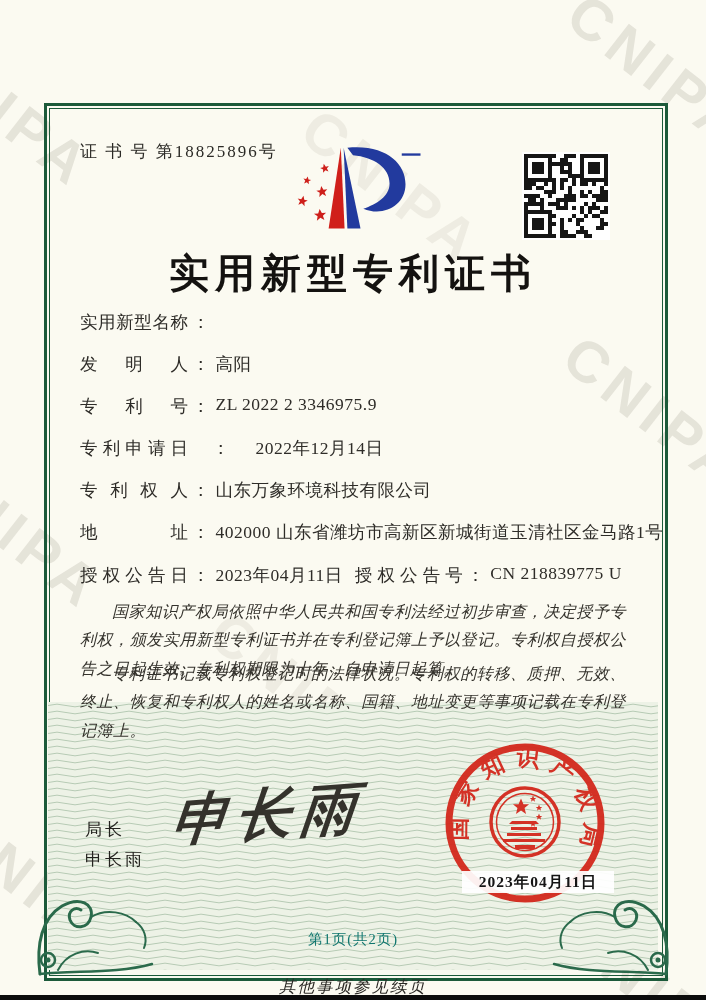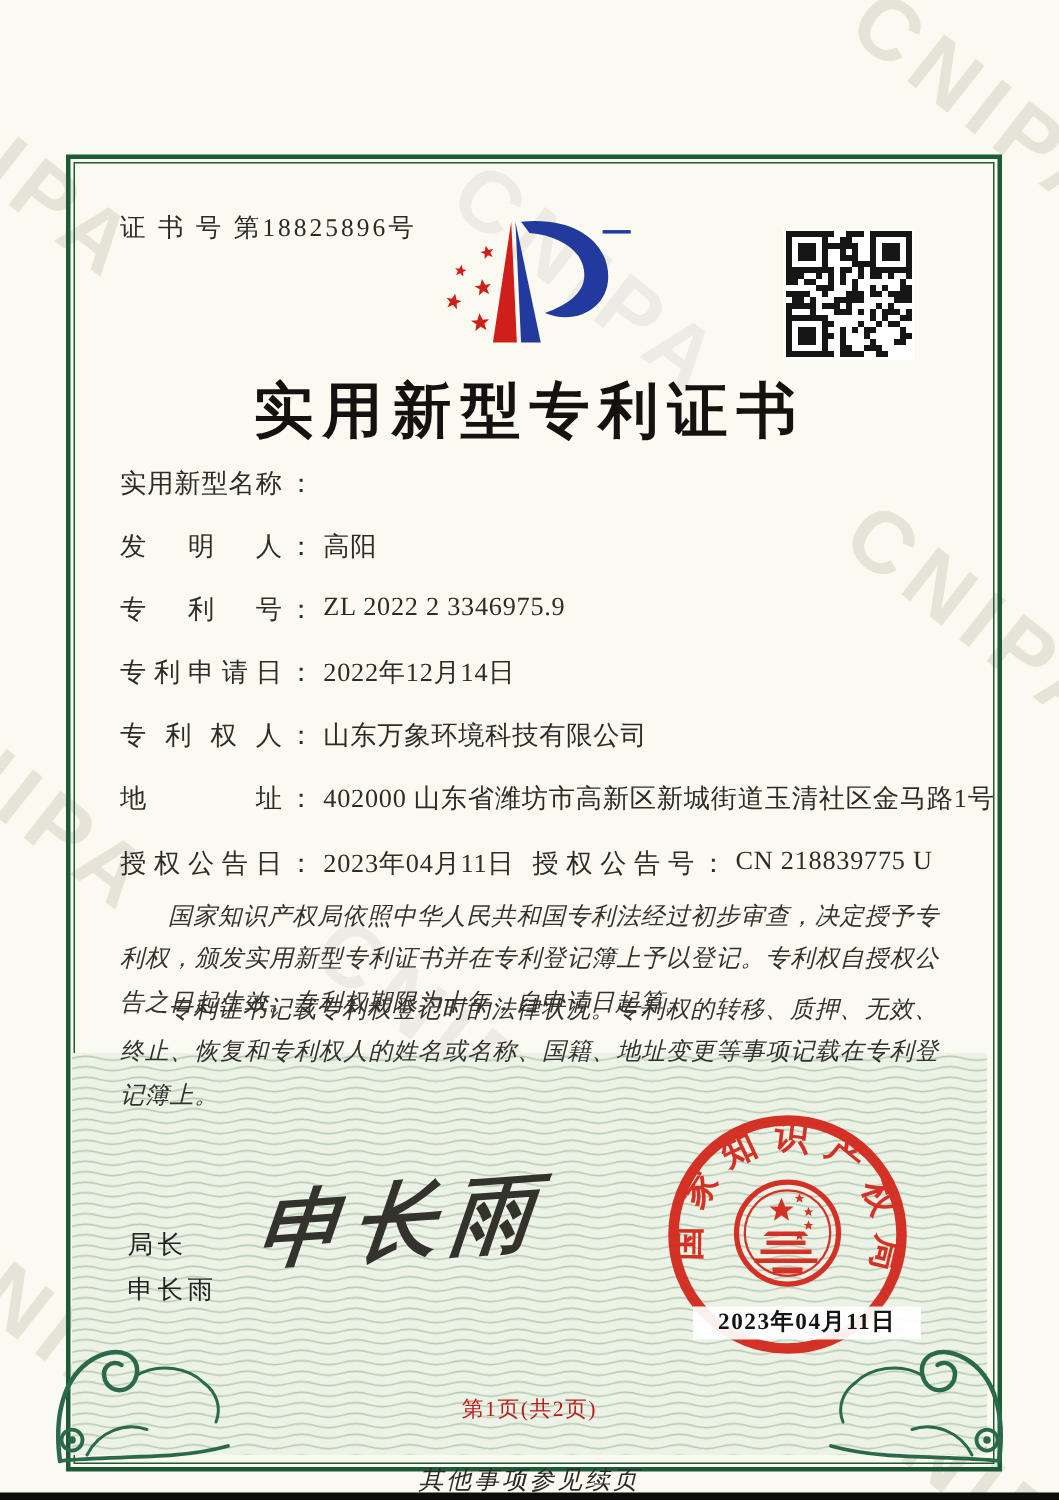--- a/index.html
+++ b/index.html
@@ -48,21 +48,21 @@
     position:absolute;left:172px;top:776px;width:230px;
     font-size:56px;font-style:italic;font-weight:600;color:#34322c;
     letter-spacing:8px;transform:rotate(-4deg) skewX(-10deg);white-space:nowrap;
   }
   .seal{position:absolute;left:440px;top:738px;width:170px;height:170px;opacity:0.95;}
   .seal-date{
     position:absolute;left:462px;top:871px;width:152px;height:22px;line-height:22px;
     background:rgba(255,255,255,0.93);text-align:center;
     font-size:15.5px;font-weight:700;color:#141414;letter-spacing:1px;
   }
-  .footer-page{position:absolute;left:44px;top:930px;width:618px;text-align:center;font-size:14.5px;color:#b91c1c;letter-spacing:1px;}
+  .footer-page{position:absolute;left:44px;top:930px;width:618px;text-align:center;font-size:14.5px;color:#0f766e;letter-spacing:1px;}
   .footer-note{position:absolute;left:0;top:976px;width:706px;text-align:center;font-size:16.5px;font-style:italic;color:#2c2a26;letter-spacing:2px;}
   .bottom-bar{position:absolute;left:0;bottom:0;width:706px;height:5px;background:#0c0c0c;}
 </style>
 </head>
 <body>
 
 <div class="page">
 
   <span class="wm" style="left:-60px;top:18px;">CNIPA</span>
   <span class="wm" style="left:596px;top:-20px;">CNIPA</span>
@@ -282,21 +282,21 @@
   <div class="field-row" style="top:352px;">
     <span class="f-label">发明人</span>
       <span class="f-colon">：</span>
       <span class="f-value">高阳</span>
   </div>
   <div class="field-row" style="top:394px;">
     <span class="f-label">专利号</span>
       <span class="f-colon">：</span>
       <span class="f-value">ZL 2022 2 3346975.9</span>
   </div>
-  <div class="field-row" style="top:436px;">
+  <div class="field-row" style="top:436px;gap:20px;">
     <span class="f-label">专利申请日</span>
       <span class="f-colon">：</span>
       <span class="f-value">2022年12月14日</span>
   </div>
   <div class="field-row" style="top:478px;">
     <span class="f-label">专利权人</span>
       <span class="f-colon">：</span>
       <span class="f-value">山东万象环境科技有限公司</span>
   </div>
   <div class="field-row" style="top:520px;">

